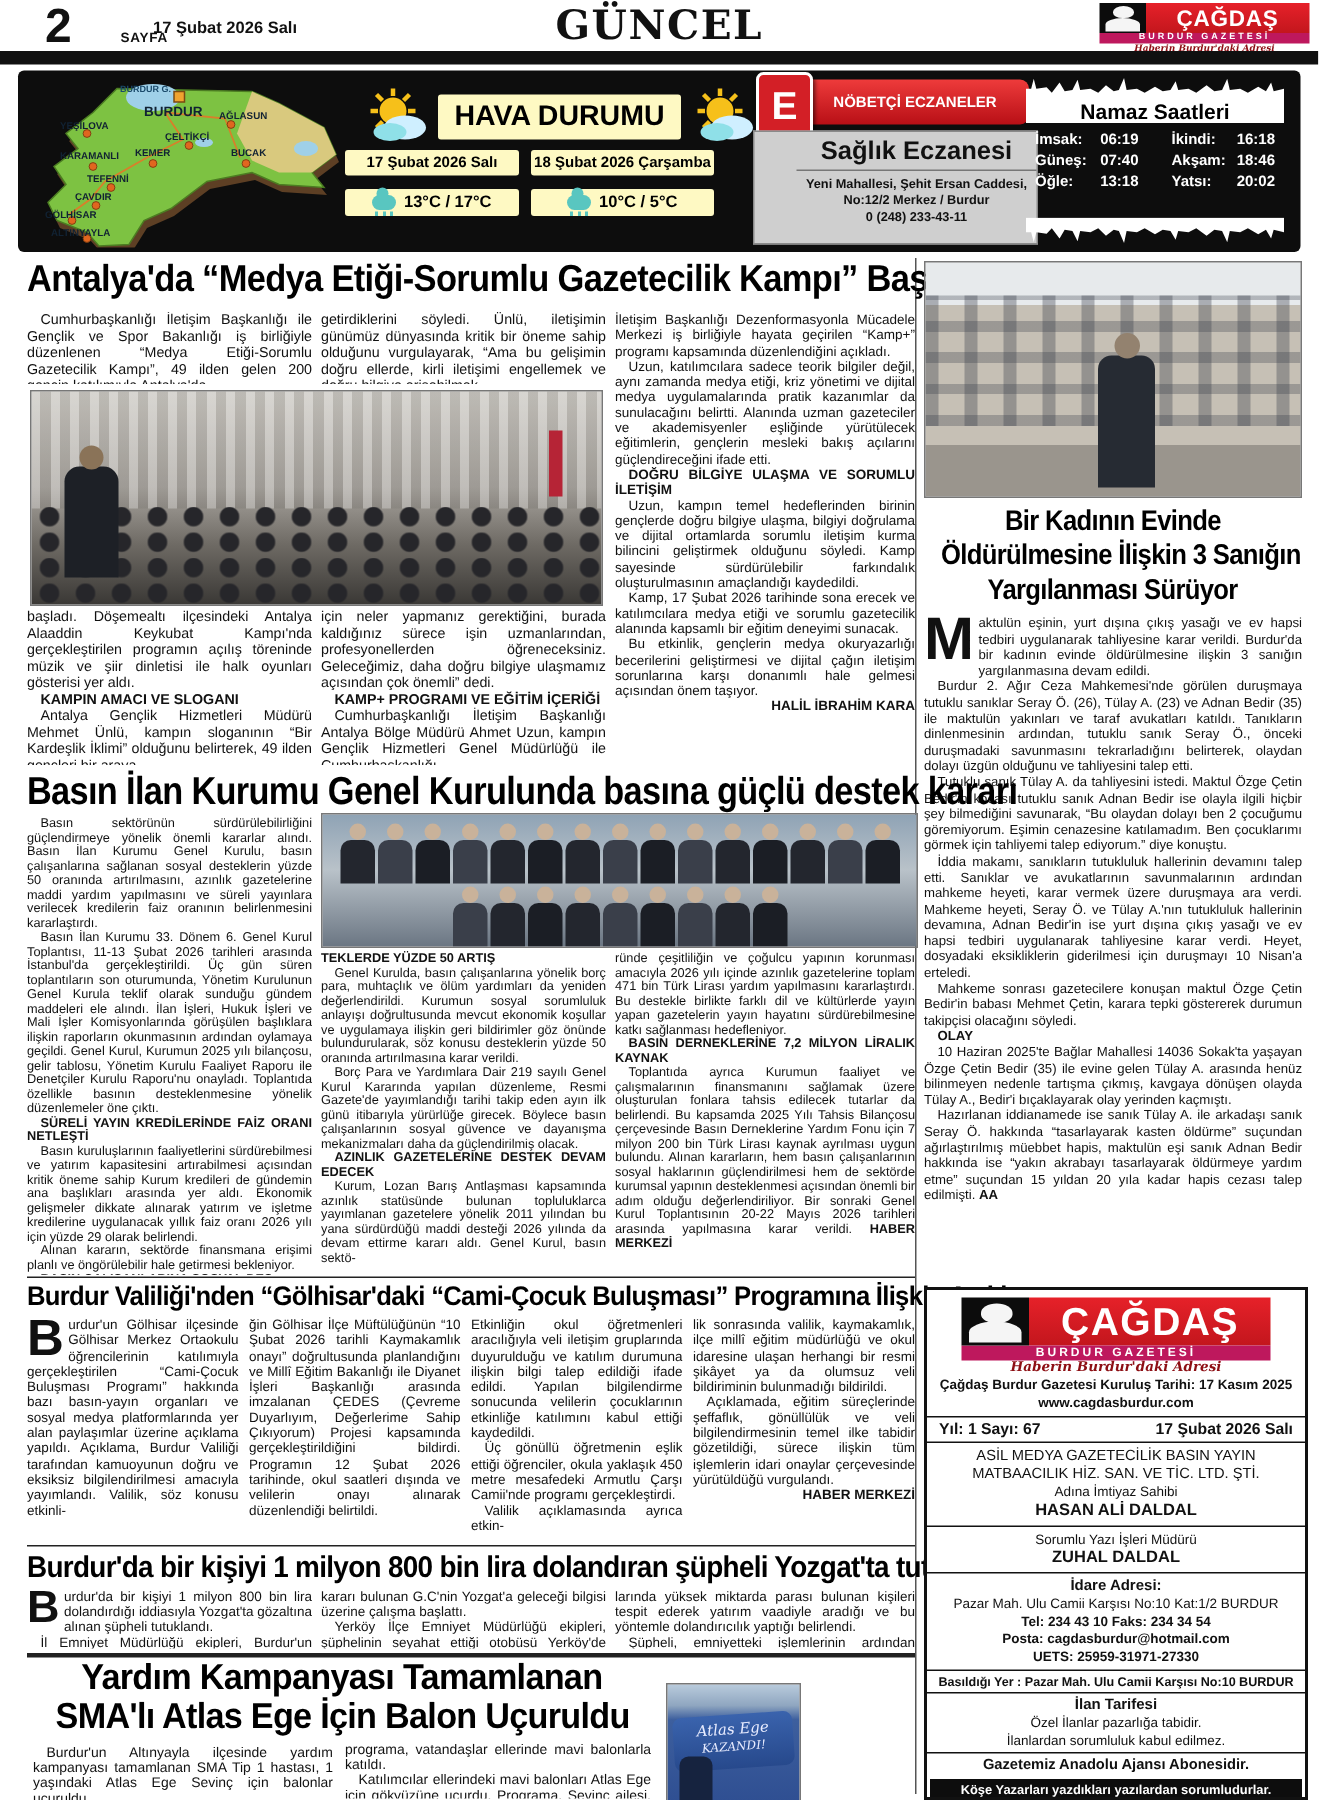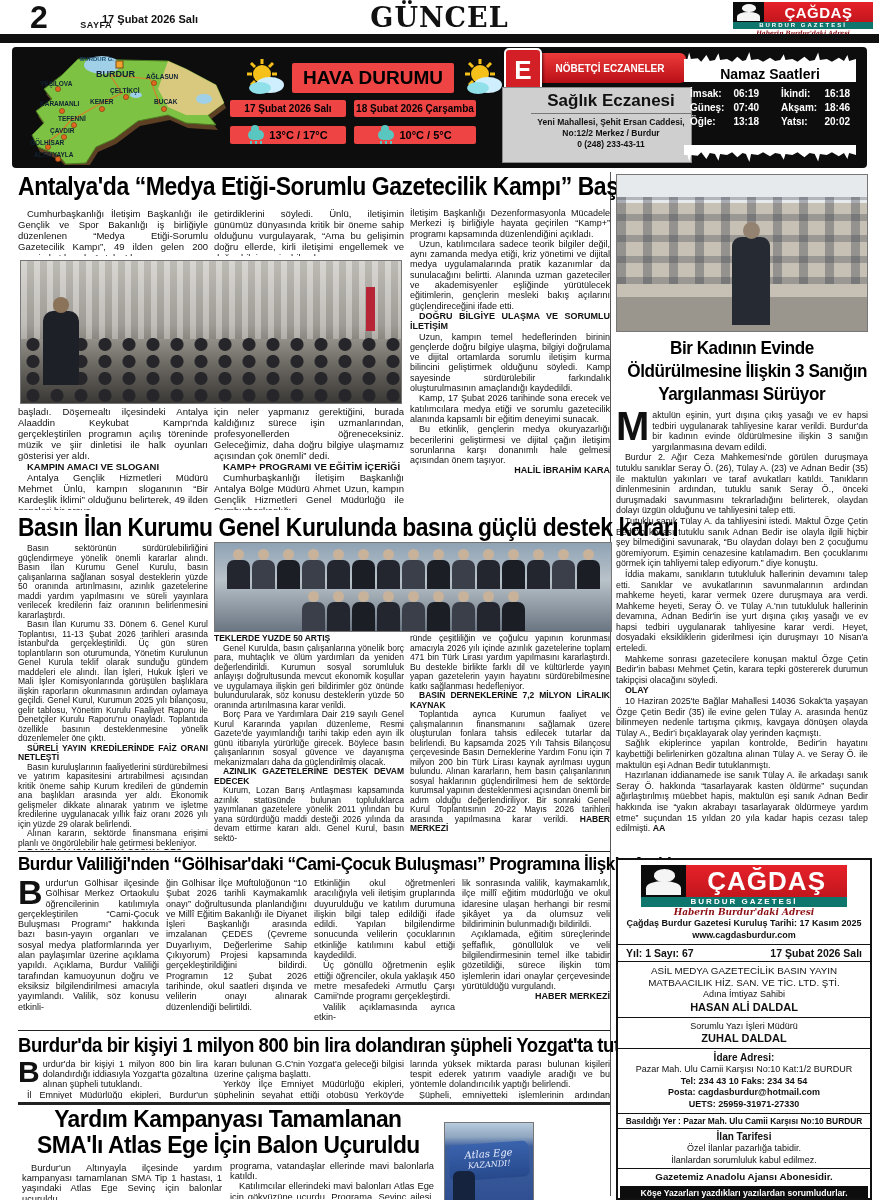--- a/index.html
+++ b/index.html
@@ -12,25 +12,25 @@
   .hdr-date{font-size:11px;font-weight:bold;}
   .section-title{font-family:"DejaVu Serif",serif;font-weight:900;font-size:27px;letter-spacing:1px;}
   .blackbar{background:#101010;}
   
   .brand{display:flex;flex-direction:column;}
   .brand-row1{display:flex;align-items:stretch;}
   .brand-ata{background:#0c0c0c;position:relative;flex:0 0 22%;}
   .brand-ata::before{content:"";position:absolute;left:28%;top:12%;width:46%;height:40%;background:#f5f5f5;border-radius:50% 50% 45% 45%;}
   .brand-ata::after{content:"";position:absolute;left:12%;top:50%;width:76%;height:44%;background:#f5f5f5;border-radius:60% 60% 0 0;}
   .brand-red{background:linear-gradient(180deg,#e62129,#c3161d);color:#fff;flex:1;display:flex;align-items:center;justify-content:center;font-weight:bold;}
-  .brand-sub{background:#0f766e;color:#fff;text-align:center;font-weight:bold;letter-spacing:2px;}
+  .brand-sub{background:#be185d;color:#fff;text-align:center;font-weight:bold;letter-spacing:2px;}
   .brand-tag{color:#8d0f14;text-align:center;font-family:"DejaVu Serif",serif;font-style:italic;font-weight:bold;}
   
   .wpanel{background:#0d0d0d;border-radius:4px;}
-  .graybox{background:#ef4444;border-radius:2px;color:#000;text-align:center;}
+  .graybox{background:#fef9c3;border-radius:2px;color:#000;text-align:center;}
   .havabar{font-size:19px;font-weight:bold;line-height:30px;}
   .datebox{font-size:10px;font-weight:bold;line-height:17px;}
   .tempbox{font-size:11px;font-weight:bold;line-height:18px;display:flex;align-items:center;justify-content:center;gap:5px;}
   .raincloud{width:16px;height:10px;background:#59c6c0;border-radius:8px;position:relative;display:inline-block;}
   .raincloud::before{content:"";position:absolute;left:3px;top:-5px;width:8px;height:8px;background:#59c6c0;border-radius:50%;}
   .raincloud::after{content:"";position:absolute;left:2px;bottom:-4px;width:12px;height:3px;
      background:repeating-linear-gradient(90deg,#59c6c0 0 2px,transparent 2px 5px);}
   
   .ph-head{background:linear-gradient(180deg,#ee3b3b,#b80f16);border-radius:6px;color:#fff;
            font-weight:bold;font-size:10px;display:flex;align-items:center;justify-content:center;}
@@ -293,21 +293,20 @@
       <div class="hl hl-c" style="font-size:19px;line-height:23px;transform:scaleX(.9);">Yargılanması Sürüyor</div>
     </div>
     <div class="col" style="left:2px;top:238px;width:252px;height:446px;font-size:8.8px;line-height:10.6px;">
       <p><span class="dropcap">M</span><span>aktulün eşinin, yurt dışına çıkış yasağı ve ev hapsi tedbiri uygulanarak tahliyesine karar verildi.  Burdur'da bir kadının evinde öldürülmesine ilişkin 3 sanığın yargılanmasına devam edildi.</span></p>
       <p class="ind">Burdur 2. Ağır Ceza Mahkemesi'nde görülen duruşmaya tutuklu sanıklar Seray Ö. (26), Tülay A. (23) ve Adnan Bedir (35) ile maktulün yakınları ve taraf avukatları katıldı. Tanıkların dinlenmesinin ardından, tutuklu sanık Seray Ö., önceki duruşmadaki savunmasını tekrarladığını belirterek, olaydan dolayı üzgün olduğunu ve tahliyesini talep etti.</p>
       <p class="ind">Tutuklu sanık Tülay A. da tahliyesini istedi. Maktul Özge Çetin Bedir'in kocası tutuklu sanık Adnan Bedir ise olayla ilgili hiçbir şey bilmediğini savunarak, “Bu olaydan dolayı ben 2 çocuğumu göremiyorum. Eşimin cenazesine katılamadım. Ben çocuklarımı görmek için tahliyemi talep ediyorum.” diye konuştu.</p>
       <p class="ind">İddia makamı, sanıkların tutukluluk hallerinin devamını talep etti. Sanıklar ve avukatlarının savunmalarının ardından mahkeme heyeti, karar vermek üzere duruşmaya ara verdi. Mahkeme heyeti, Seray Ö. ve Tülay A.'nın tutukluluk hallerinin devamına, Adnan Bedir'in ise yurt dışına çıkış yasağı ve ev hapsi tedbiri uygulanarak tahliyesine karar verdi. Heyet, dosyadaki eksikliklerin giderilmesi için duruşmayı 10 Nisan'a erteledi.</p>
       <p class="ind">Mahkeme sonrası gazetecilere konuşan maktul Özge Çetin Bedir'in babası Mehmet Çetin, karara tepki göstererek durumun takipçisi olacağını söyledi.</p>
       <p class="sub ind">OLAY</p>
       <p class="ind">10 Haziran 2025'te Bağlar Mahallesi 14036 Sokak'ta yaşayan Özge Çetin Bedir (35) ile evine gelen Tülay A. arasında henüz bilinmeyen nedenle tartışma çıkmış, kavgaya dönüşen olayda Tülay A., Bedir'i bıçaklayarak olay yerinden kaçmıştı.</p>
-      <p class="ind">Sağlık ekiplerince yapılan kontrolde, Bedir'in hayatını kaybettiği belirlenirken gözaltına alınan Tülay A. ve Seray Ö. ile maktulün eşi Adnan Bedir tutuklanmıştı.</p>
       <p class="ind"><span>Hazırlanan iddianamede ise sanık Tülay A. ile arkadaşı sanık Seray Ö. hakkında “tasarlayarak kasten öldürme” suçundan ağırlaştırılmış müebbet hapis, maktulün eşi sanık Adnan Bedir hakkında ise “yakın akrabayı tasarlayarak öldürmeye yardım etme” suçundan 15 yıldan 20 yıla kadar hapis cezası talep edilmişti.</span> <b>AA</b></p>
     </div>
   </div>
 
   <div class="abs" style="left:18px;top:512px;width:592px;height:338px;">
     <div class="hl" style="font-size:26px;transform:scaleX(.88);">Basın İlan Kurumu Genel Kurulunda basına güçlü destek kararı</div>
     <div class="col" style="left:0;top:32px;width:190px;height:306px;font-size:8.5px;line-height:9.5px;">
       <p class="ind">Basın sektörünün sürdürülebilirliğini güçlendirmeye yönelik önemli kararlar alındı. Basın İlan Kurumu Genel Kurulu, basın çalışanlarına sağlanan sosyal desteklerin yüzde 50 oranında artırılmasını, azınlık gazetelerine maddi yardım yapılmasını ve süreli yayınlara verilecek kredilerin faiz oranının belirlenmesini kararlaştırdı.</p>
       <p class="ind">Basın İlan Kurumu 33. Dönem 6. Genel Kurul Toplantısı, 11-13 Şubat 2026 tarihleri arasında İstanbul'da gerçekleştirildi. Üç gün süren toplantıların son oturumunda, Yönetim Kurulunun Genel Kurula teklif olarak sunduğu gündem maddeleri ele alındı. İlan İşleri, Hukuk İşleri ve Mali İşler Komisyonlarında görüşülen başlıklara ilişkin raporların okunmasının ardından oylamaya geçildi. Genel Kurul, Kurumun 2025 yılı bilançosu, gelir tablosu, Yönetim Kurulu Faaliyet Raporu ile Denetçiler Kurulu Raporu'nu onayladı. Toplantıda özellikle basının desteklenmesine yönelik düzenlemeler öne çıktı.</p>
       <p class="sub ind">SÜRELİ YAYIN KREDİLERİNDE FAİZ ORANI NETLEŞTİ</p>

